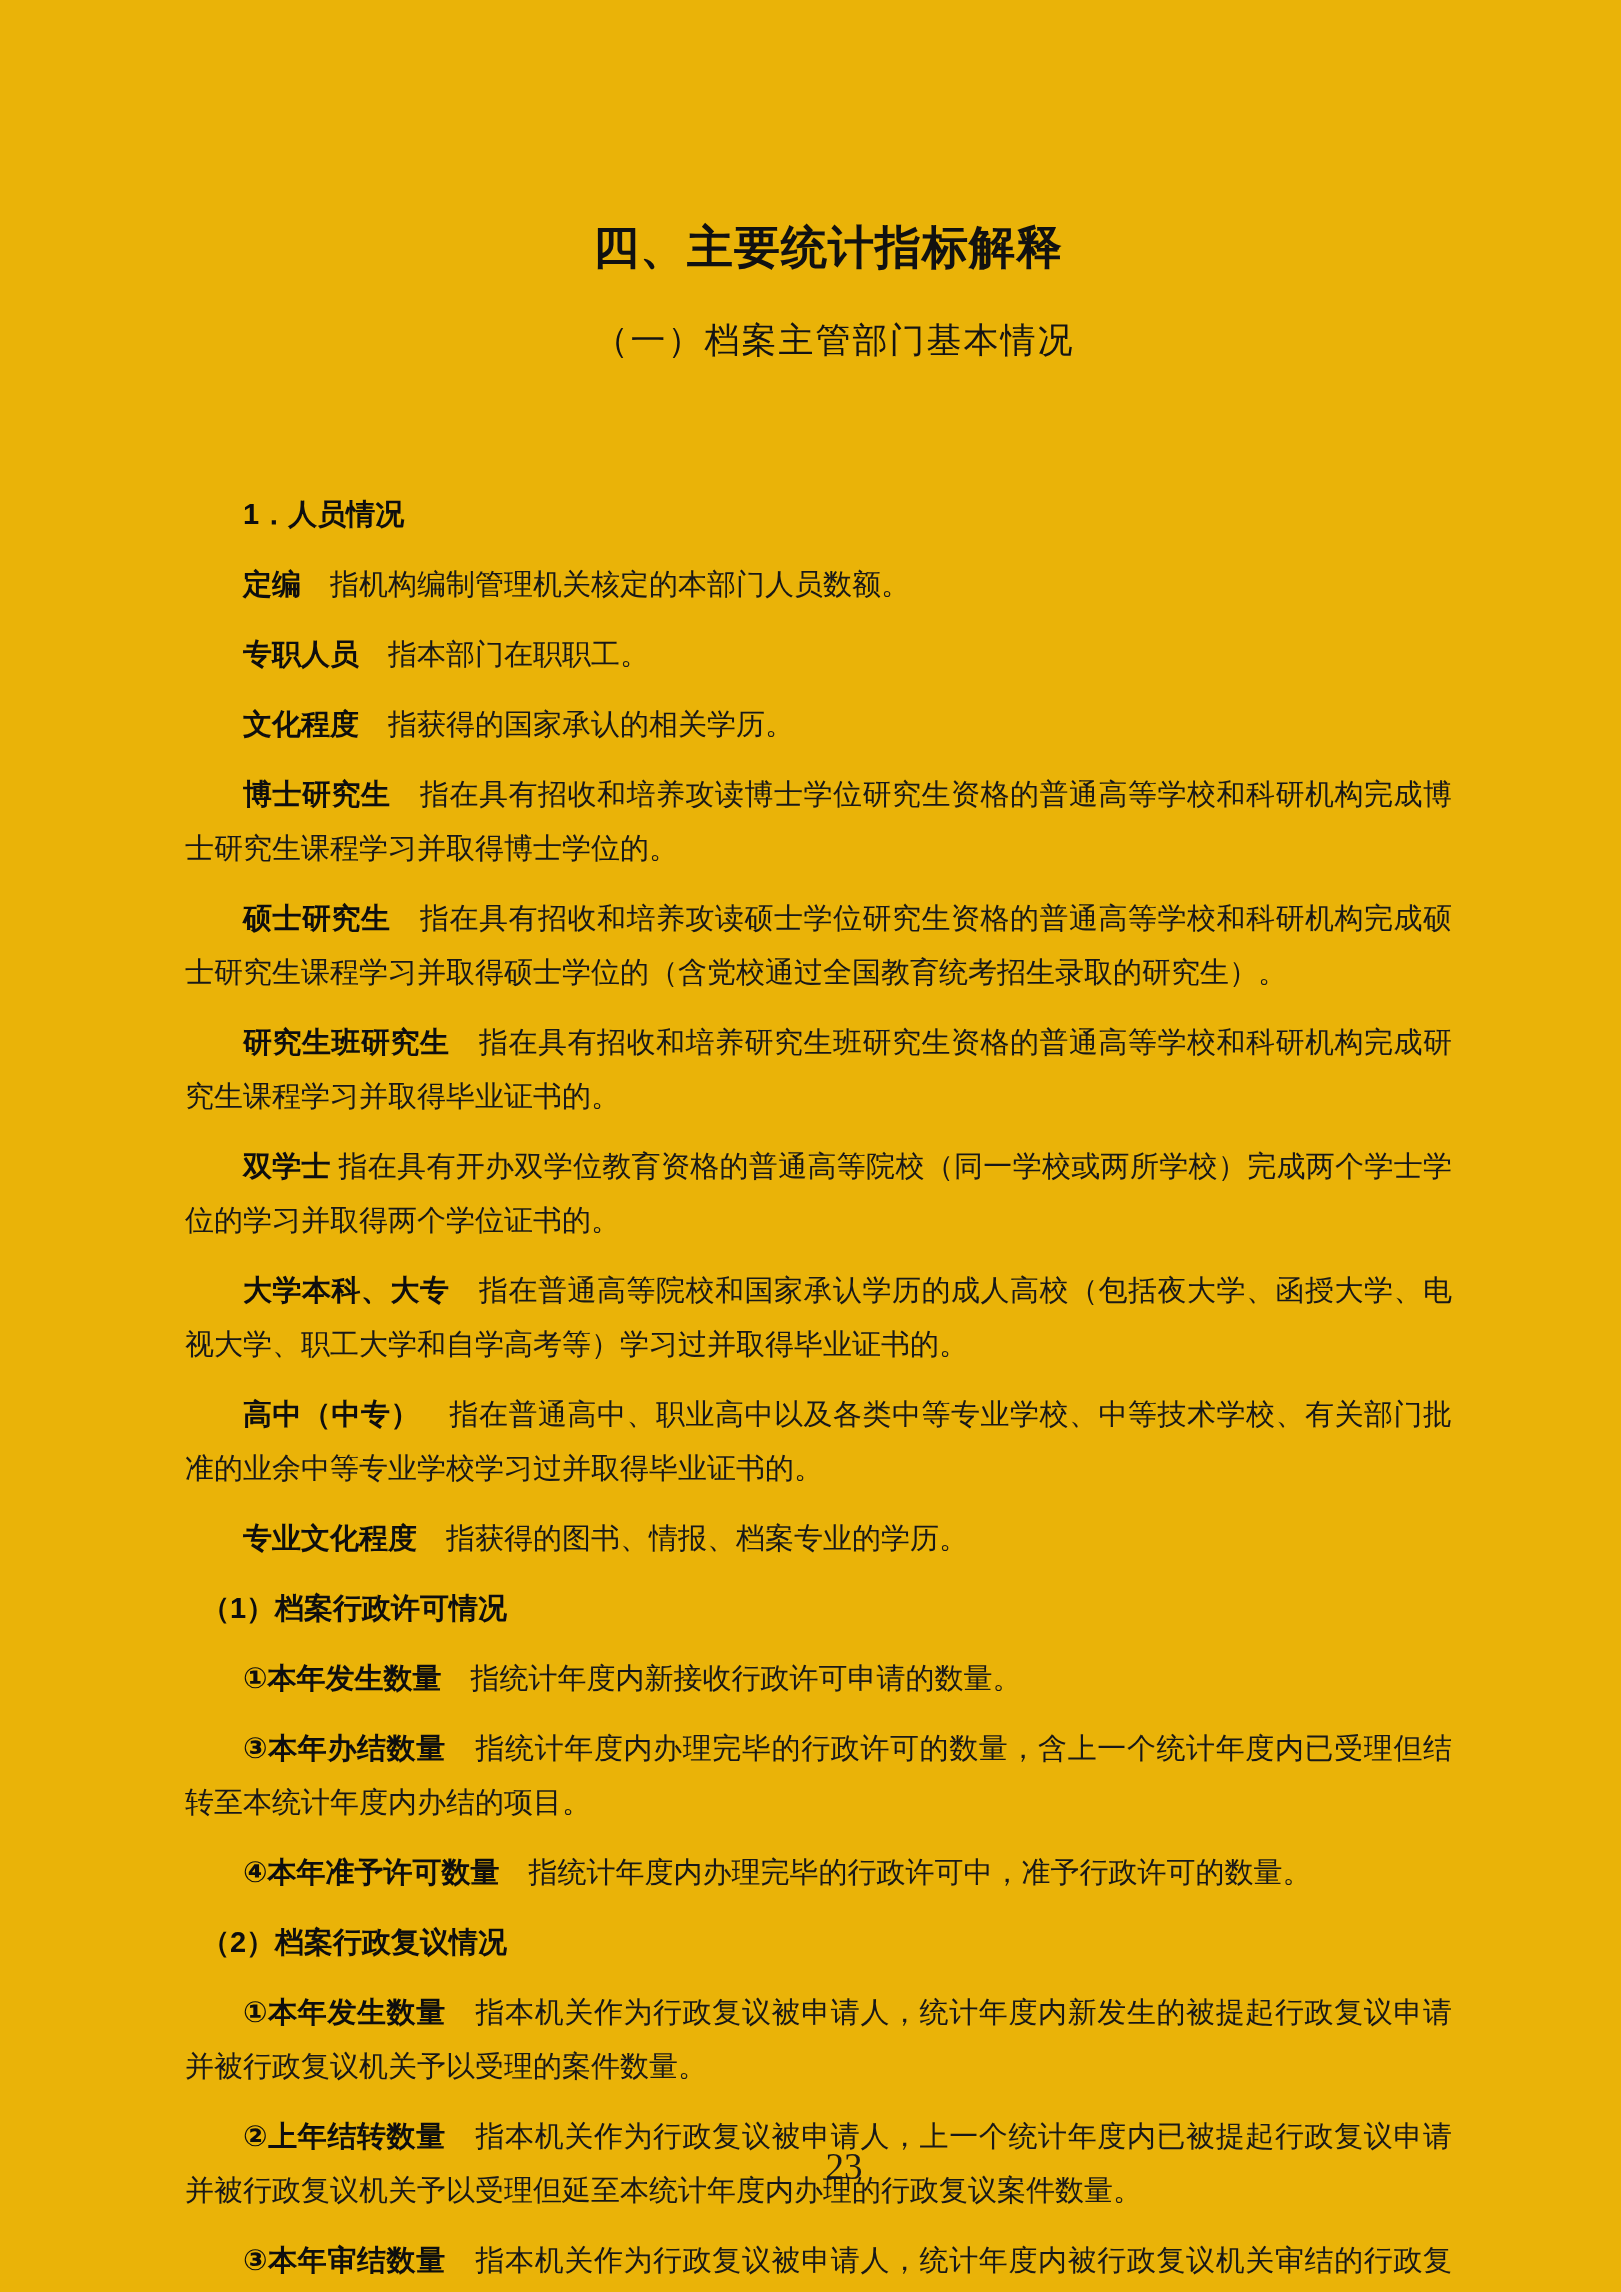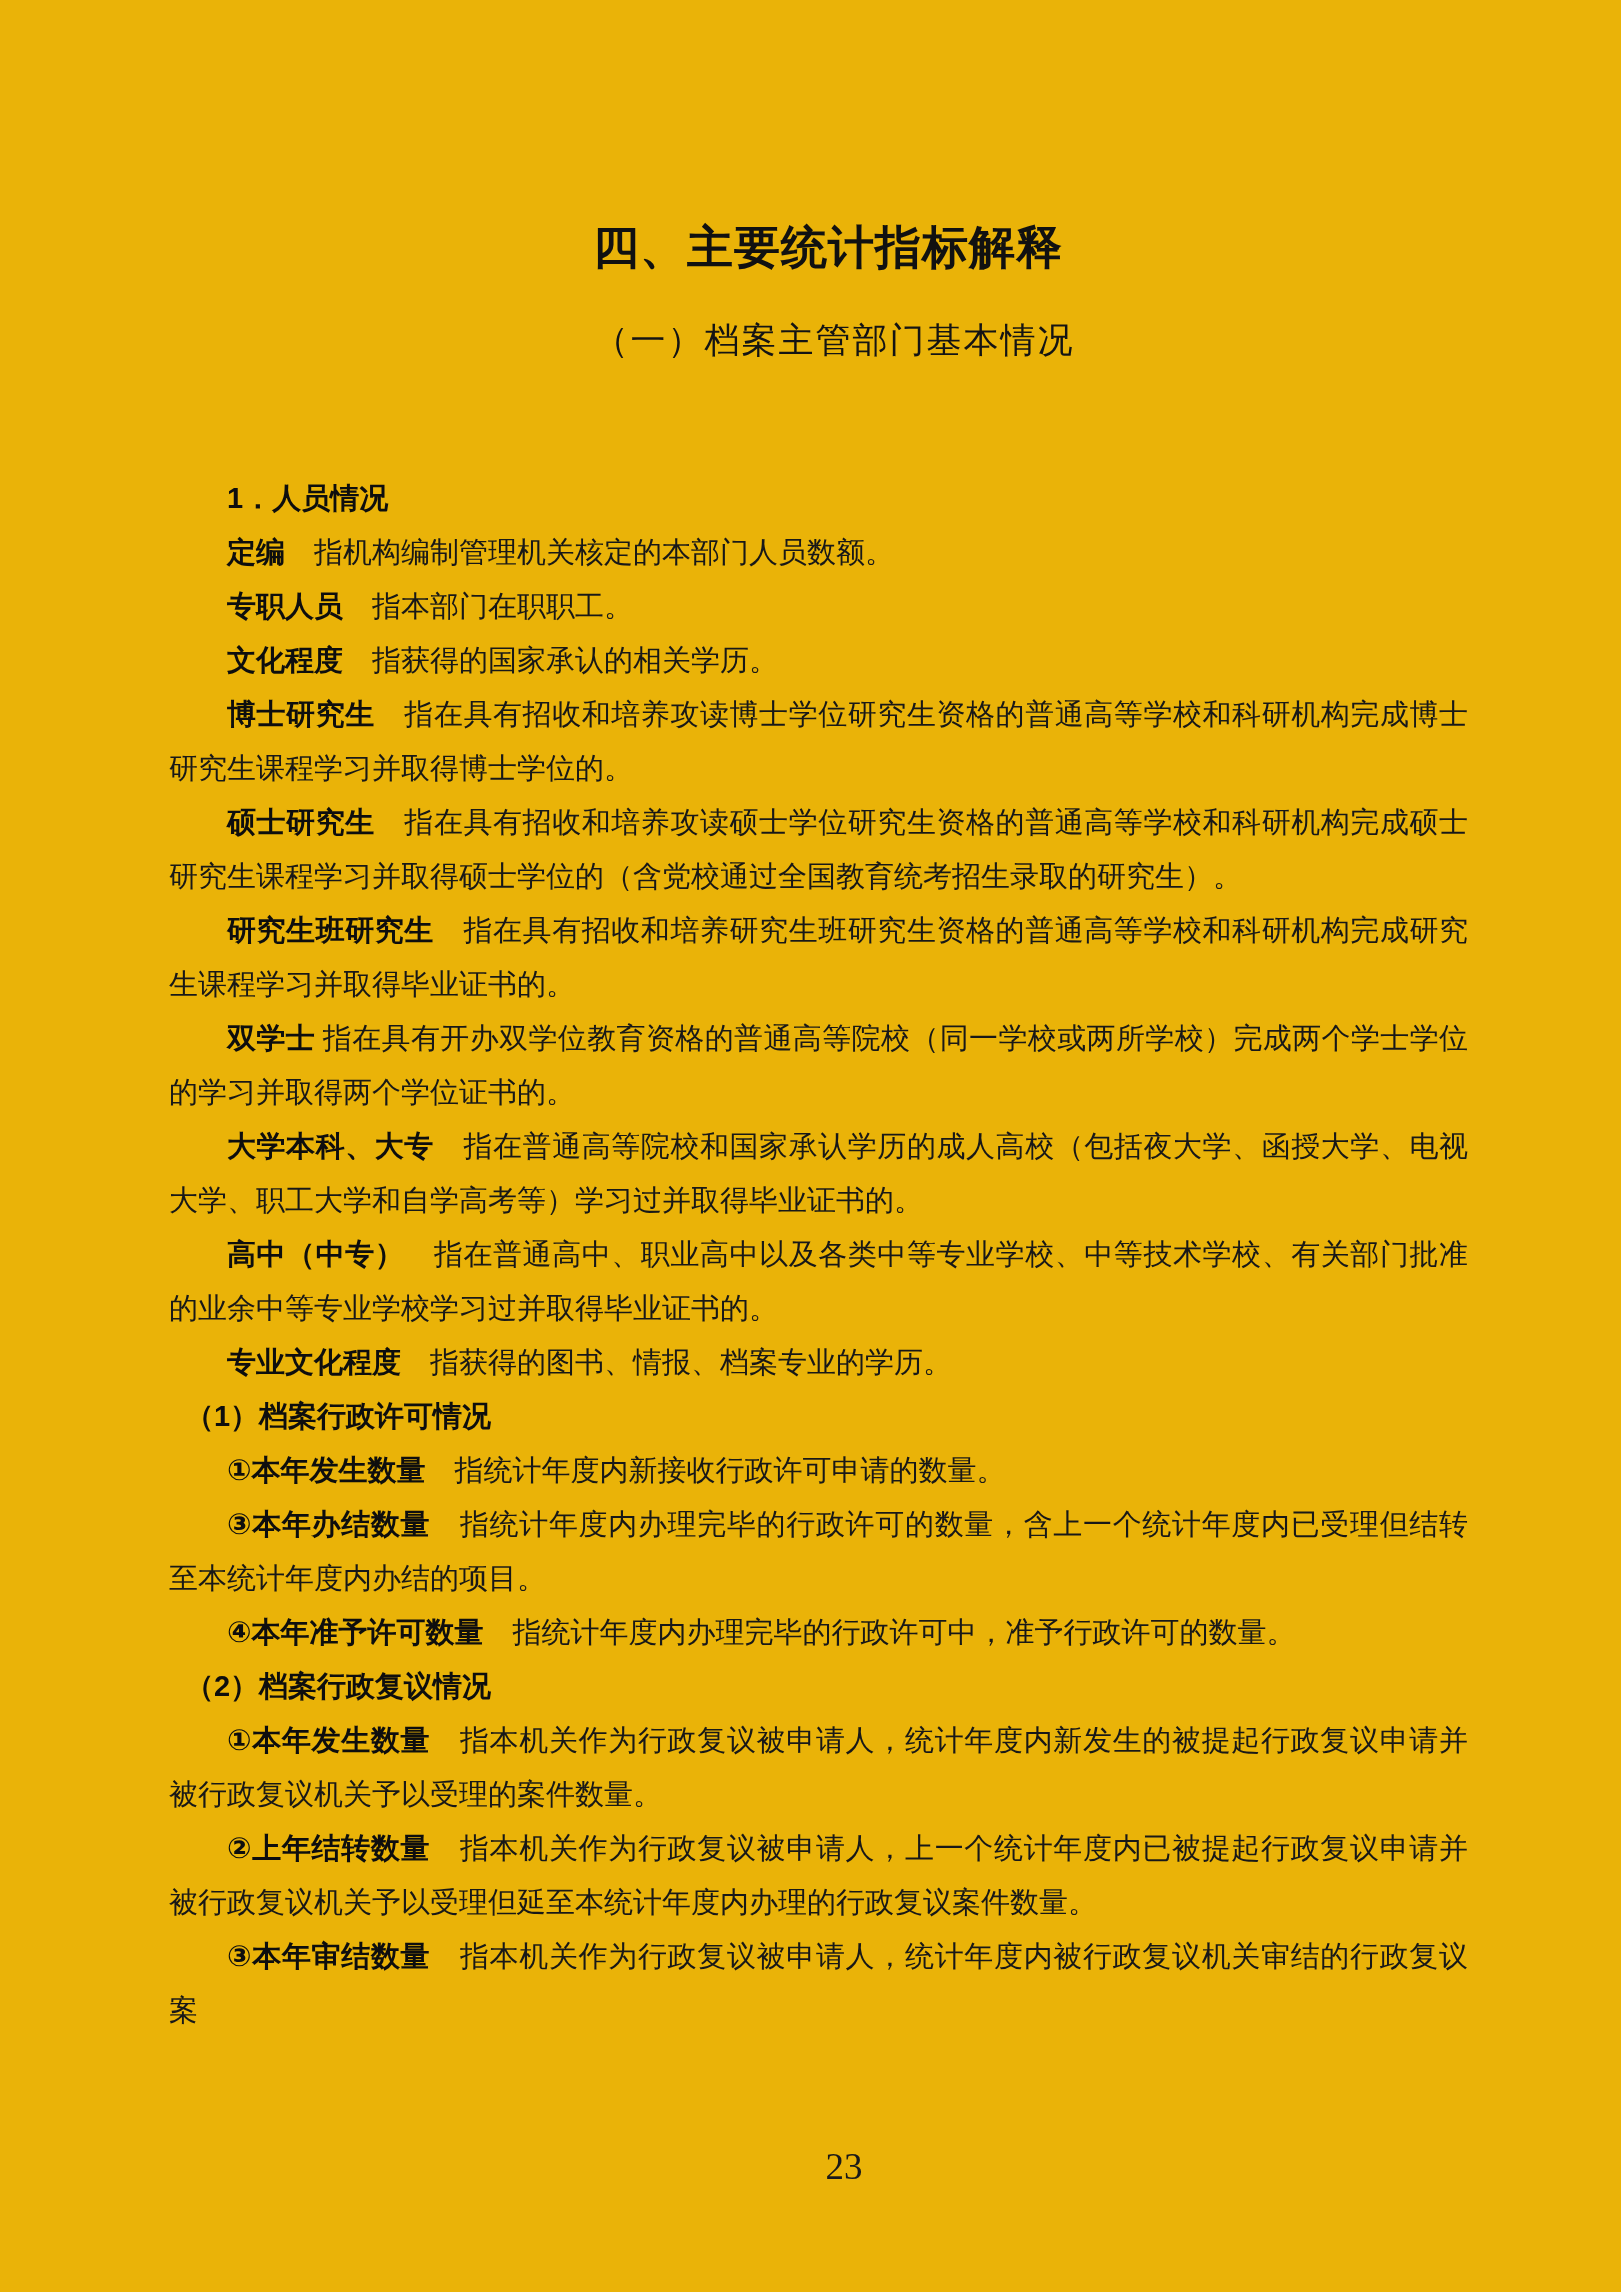--- a/index.html
+++ b/index.html
@@ -46,21 +46,21 @@
     position: absolute;
     left: 169px;
     top: 471px;
     width: 1299px;
     font-size: 29px;
     line-height: 54px;
     text-align: justify;
     color: #181818;
   }
   .content p {
-    margin: 0;
+    margin: 16px;
     padding: 0;
     text-indent: 2em;
   }
   .content p.sub-head {
     text-indent: 0.55em;
   }
   .term {
     font-family: "Liberation Sans", "DejaVu Sans", sans-serif;
     font-weight: bold;
     color: #0e0e0e;

